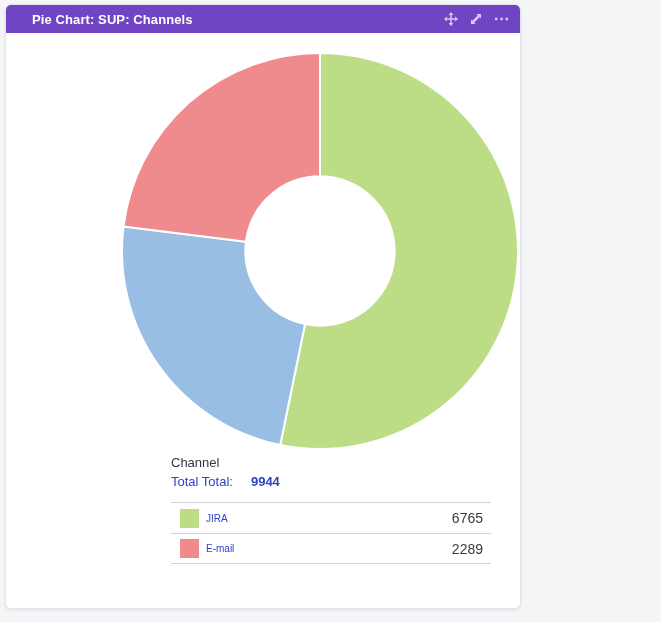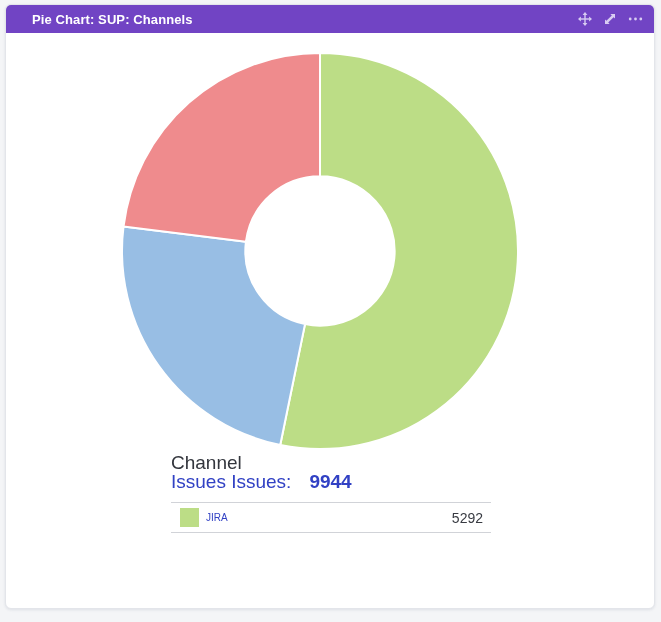--- a/index.html
+++ b/index.html
@@ -7,21 +7,21 @@
     margin: 0; padding: 0;
     width: 661px; height: 622px;
     background: #f4f5f7;
     font-family: "Liberation Sans", sans-serif;
     position: relative;
     overflow: hidden;
   }
   .gadget-card {
     position: absolute;
     left: 5px; top: 4px;
-    width: 650px; height: 605px;
+    width: 516px; height: 605px;
     background: #ffffff;
     border: 1px solid #e3e5ea;
     border-radius: 6px;
     box-shadow: 0 1px 3px rgba(23,43,77,0.10);
   }
   .gadget-header {
     position: absolute;
     left: 0; top: 0; right: 0;
     height: 28px;
     background: #7144c4;
@@ -51,21 +51,21 @@
     cursor: pointer;
   }
   .chart-svg {
     position: absolute;
     left: 114px; top: 46px;
     width: 400px; height: 400px;
   }
   .chart-caption {
     position: absolute;
     left: 165px; top: 448px;
-    font-size: 19px;
+    font-size: 13px;
     line-height: 19px;
   }
   .chart-caption .chart-title { color: #33363d; }
   .chart-caption .chart-total { color: #3141c4; }
   .chart-caption .chart-total b { margin-left: 4px; font-weight: bold; padding-left: 14px; }
   .legend-table {
     position: absolute;
     left: 165px; top: 497px;
     width: 320px;
   }
@@ -136,24 +136,29 @@
   <svg class="chart-svg" viewBox="0 0 400 400">
     <g id="pie-segments">
         <path d="M200 2 A198 198 0 1 1 160.23777266025778 393.96640244378057 L185.0096402929172 273.1253337213053 A74.646 74.646 0 1 0 200 125.354 Z" fill="#bcdd86" stroke="#ffffff" stroke-width="2" stroke-linejoin="round"></path>
         <path d="M160.23777266025778 393.96640244378057 A198 198 0 0 1 3.5319490622455874 175.41738499020204 L125.93154479646658 190.73235414130616 A74.646 74.646 0 0 0 185.0096402929172 273.1253337213053 Z" fill="#98bee4" stroke="#ffffff" stroke-width="2" stroke-linejoin="round"></path>
         <path d="M3.5319490622455874 175.41738499020204 A198 198 0 0 1 199.99999999999997 2 L200 125.354 A74.646 74.646 0 0 0 125.93154479646658 190.73235414130616 Z" fill="#ef8b8d" stroke="#ffffff" stroke-width="2" stroke-linejoin="round"></path>
       </g>
   </svg>
 
   <div class="chart-caption">
     <div class="chart-title">Channel</div>
-    <div class="chart-total"><span>Issues Issues:</span><b>9944</b></div>
+    <div class="chart-total"><span>Total Total:</span><b>9944</b></div>
   </div>
 
   <div class="legend-table">
     <div class="legend-row">
       <span class="legend-swatch" style="background: rgb(188, 221, 134);"></span>
       <span class="legend-label">JIRA</span>
-      <span class="legend-value">5292</span>
+      <span class="legend-value">6765</span>
+    </div>
+    <div class="legend-row">
+      <span class="legend-swatch" style="background: rgb(239, 139, 141);"></span>
+      <span class="legend-label">E-mail</span>
+      <span class="legend-value">2289</span>
     </div>
   </div>
 
 </div>
 
 </body></html>

